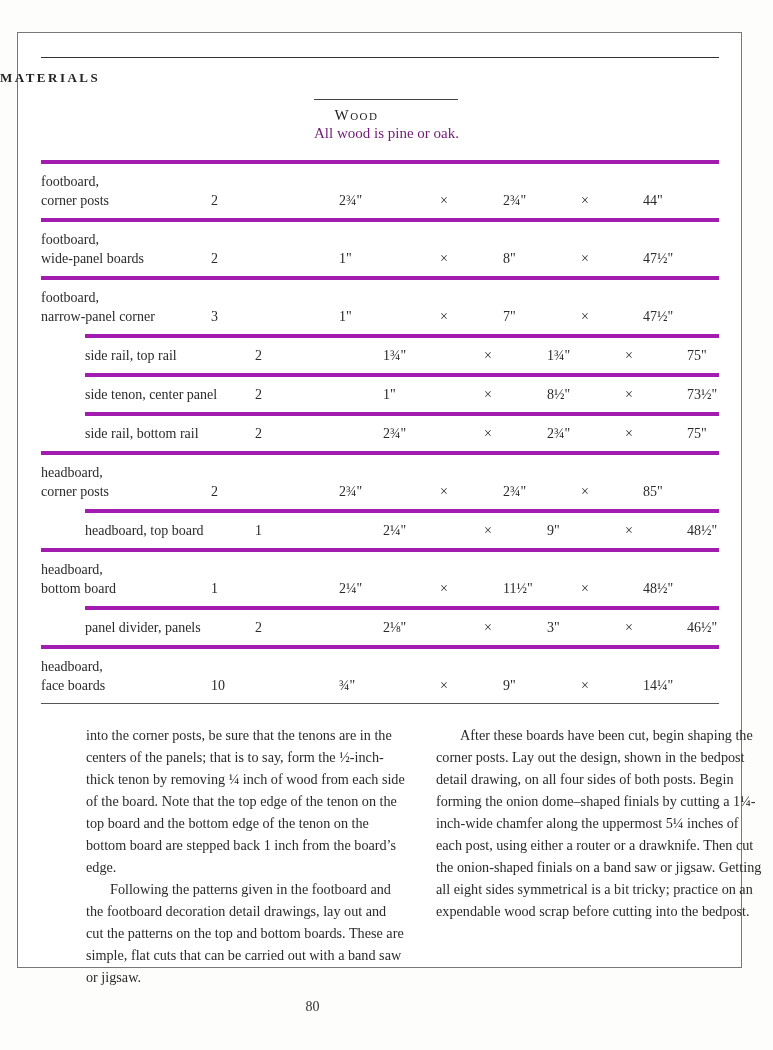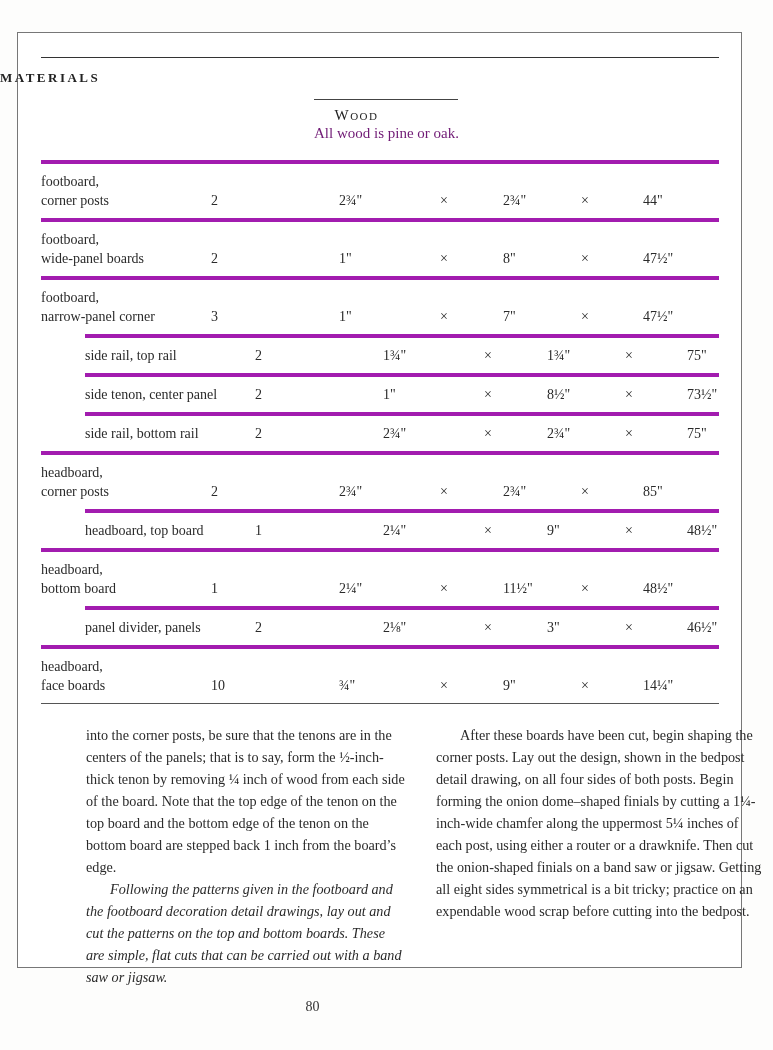--- a/index.html
+++ b/index.html
@@ -33,21 +33,21 @@
   .cell { position:absolute; font-size:14px; color:#2a2a2a; white-space:nowrap; }
   .part { left:0; line-height:19px; }
   .r2 { height:54px; } .r1 { height:35px;margin-left:44px; }
   .r2 .part { top:8px; } .r1 .part { top:8px; }
   .r2 .val { top:27px; } .r1 .val { top:8px; }
   .val { line-height:19px; }
   .c-num { left:170px; } .c-th { left:298px; } .c-x1 { left:399px; }
   .c-w { left:462px; } .c-x2 { left:540px; } .c-len { left:602px; }
   .body-text { position:absolute; top:724px; font-size:14.2px; line-height:22px; color:#2a2a2a;margin-left:44px; }
   .body-text p { margin:0; }
-  .body-text p + p { text-indent:24px;font-style:italic; }
+  .body-text p + p { text-indent:24px; }
   .col-left { left:42px; width:320px; }
   .col-right { left:392px; width:330px; }
   .page-num { position:absolute; top:999px; left:0; width:625px; text-align:center; font-size:14px; color:#333; }
 </style>
 </head>
 <body>
 
 <div class="frame"></div>
 <div class="top-rule"></div>
 

